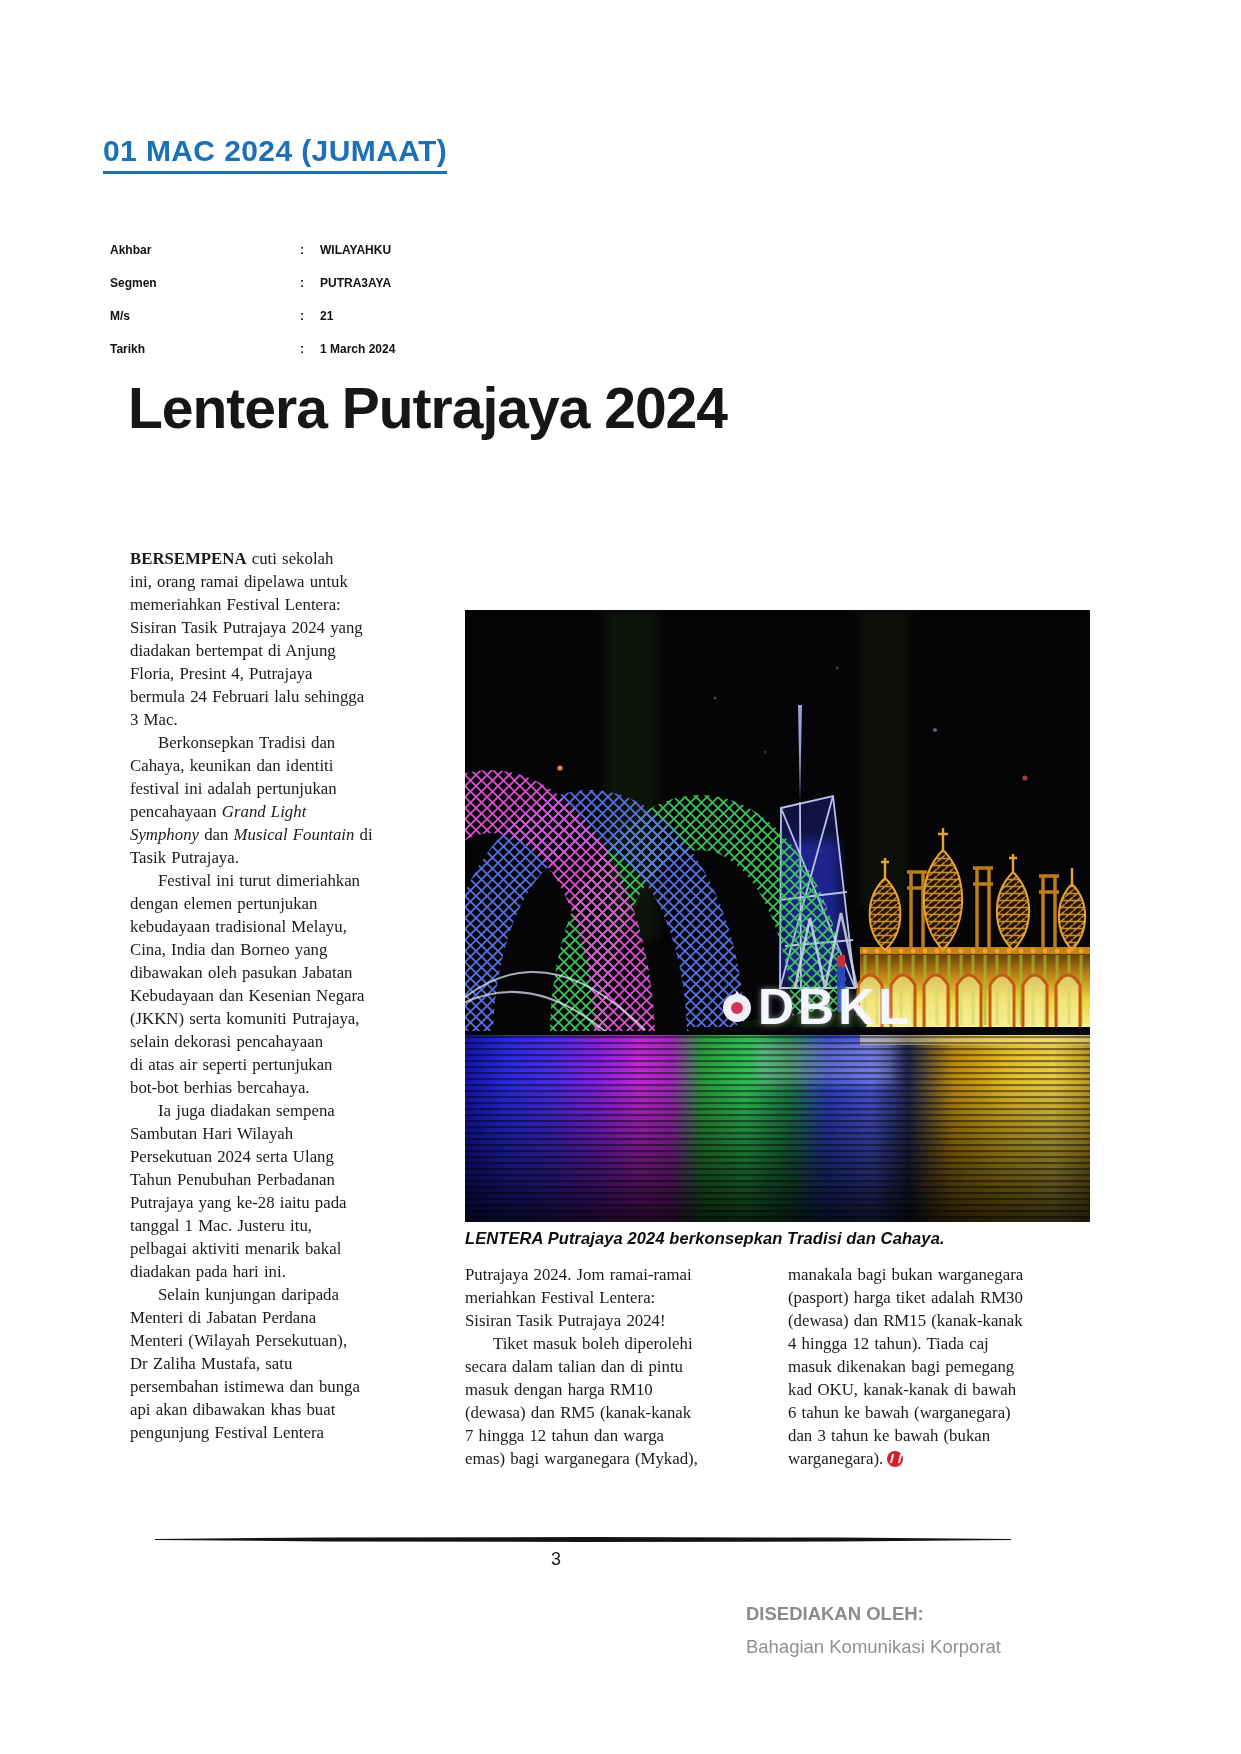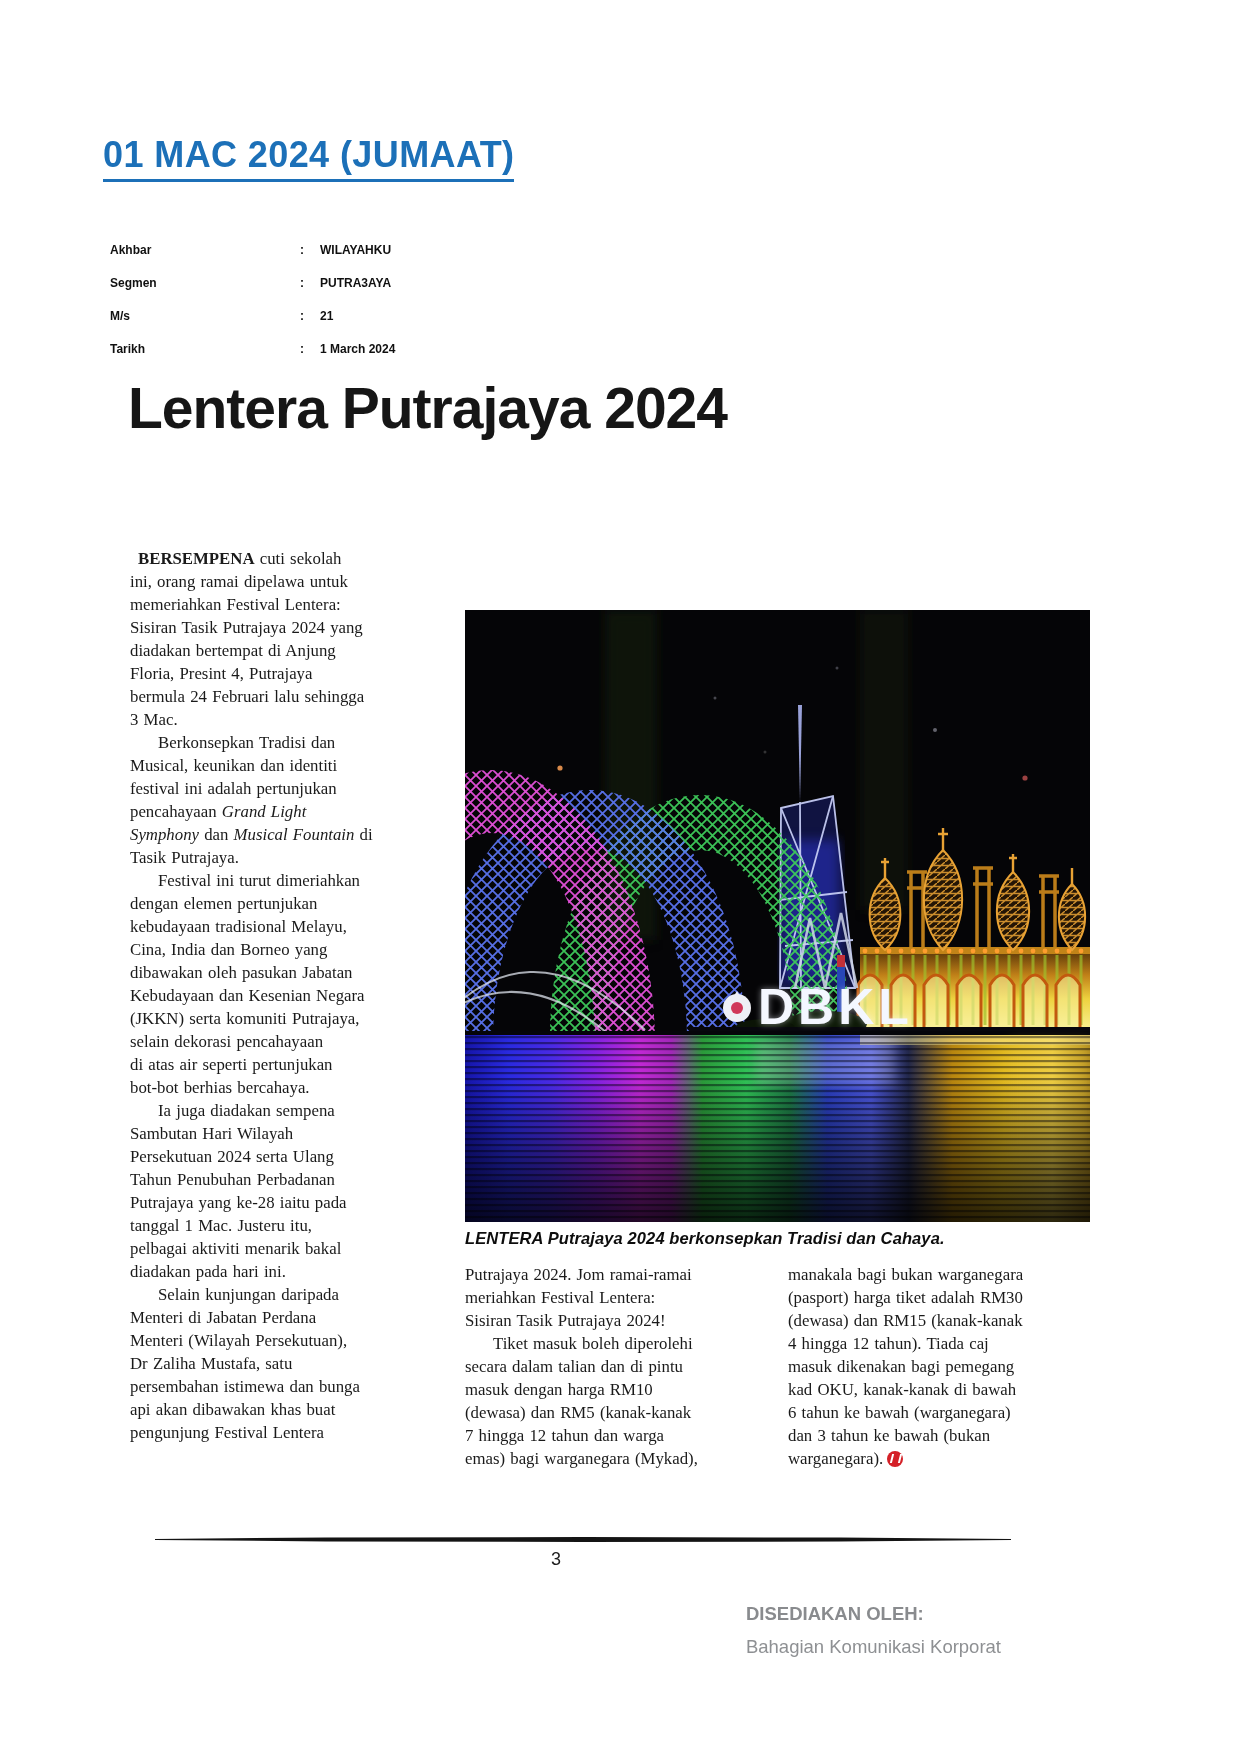--- a/index.html
+++ b/index.html
@@ -1,38 +1,38 @@
 <!DOCTYPE html>
 <html><head>
 <meta charset="utf-8">
 <style>
   html,body{margin:0;padding:0;background:#e8e8e8;}
   .page{position:relative;width:1241px;height:1754px;background:#ffffff;margin:0 auto;
         font-family:"Liberation Sans",sans-serif;overflow:hidden;color:#151515;}
   .abs{position:absolute;}
 
   
-  .date-heading{left:103px;top:134px;font-size:36px;font-weight:bold;color:#1c70b8;
+  .date-heading{left:103px;top:134px;font-size:30px;font-weight:bold;color:#1c70b8;
                 border-bottom:3px solid #1c70b8;padding-bottom:3px;letter-spacing:.4px;}
 
   
   .meta{left:110px;top:243px;font-size:12px;font-weight:bold;color:#101010;}
   .meta-row{display:flex;height:33px;align-items:flex-start;}
   .meta-label{width:190px;}
   .meta-sep{width:20px;}
 
   
   .headline{left:128px;top:376px;font-size:57px;font-weight:800;color:#161616;
             line-height:64px;letter-spacing:-1px;}
 
   
   .col{font-family:"Liberation Serif",serif;font-size:16.8px;color:#1a1a1a;}
   .col .ln{line-height:23px;white-space:nowrap;word-spacing:1px;}
   .col .ind{padding-left:28px;}
-  .b{font-weight:bold;margin-left:8px;}
+  .b{font-weight:bold;}
   .i{font-style:italic;}
   .col1{left:130px;top:547px;width:315px;}
   .col2{left:465px;top:1263px;width:315px;}
   .col3{left:788px;top:1263px;width:322px;}
   .endmark{display:inline-block;width:16px;height:16px;border-radius:50%;
            background:#d42027;vertical-align:-3px;margin-left:4px;position:relative;}
   .endmark::after{content:"";position:absolute;left:4px;top:3px;width:6px;height:9px;
            border-left:2px solid #fff;border-right:2px solid #fff;transform:skewX(-14deg);}
 
   
@@ -85,21 +85,21 @@
   <div class="abs col col1">
       <div class="ln"><span class="b">BERSEMPENA</span><span> cuti sekolah</span></div>
       <div class="ln"><span>ini, orang ramai dipelawa untuk</span></div>
       <div class="ln"><span>memeriahkan Festival Lentera:</span></div>
       <div class="ln"><span>Sisiran Tasik Putrajaya 2024 yang</span></div>
       <div class="ln"><span>diadakan bertempat di Anjung</span></div>
       <div class="ln"><span>Floria, Presint 4, Putrajaya</span></div>
       <div class="ln"><span>bermula 24 Februari lalu sehingga</span></div>
       <div class="ln"><span>3 Mac.</span></div>
       <div class="ln ind"><span>Berkonsepkan Tradisi dan</span></div>
-      <div class="ln"><span>Musical, keunikan dan identiti</span></div>
+      <div class="ln"><span>Cahaya, keunikan dan identiti</span></div>
       <div class="ln"><span>festival ini adalah pertunjukan</span></div>
       <div class="ln"><span>pencahayaan </span><span class="i">Grand Light</span></div>
       <div class="ln"><span class="i">Symphony</span><span> dan </span><span class="i">Musical Fountain</span><span> di</span></div>
       <div class="ln"><span>Tasik Putrajaya.</span></div>
       <div class="ln ind"><span>Festival ini turut dimeriahkan</span></div>
       <div class="ln"><span>dengan elemen pertunjukan</span></div>
       <div class="ln"><span>kebudayaan tradisional Melayu,</span></div>
       <div class="ln"><span>Cina, India dan Borneo yang</span></div>
       <div class="ln"><span>dibawakan oleh pasukan Jabatan</span></div>
       <div class="ln"><span>Kebudayaan dan Kesenian Negara</span></div>

